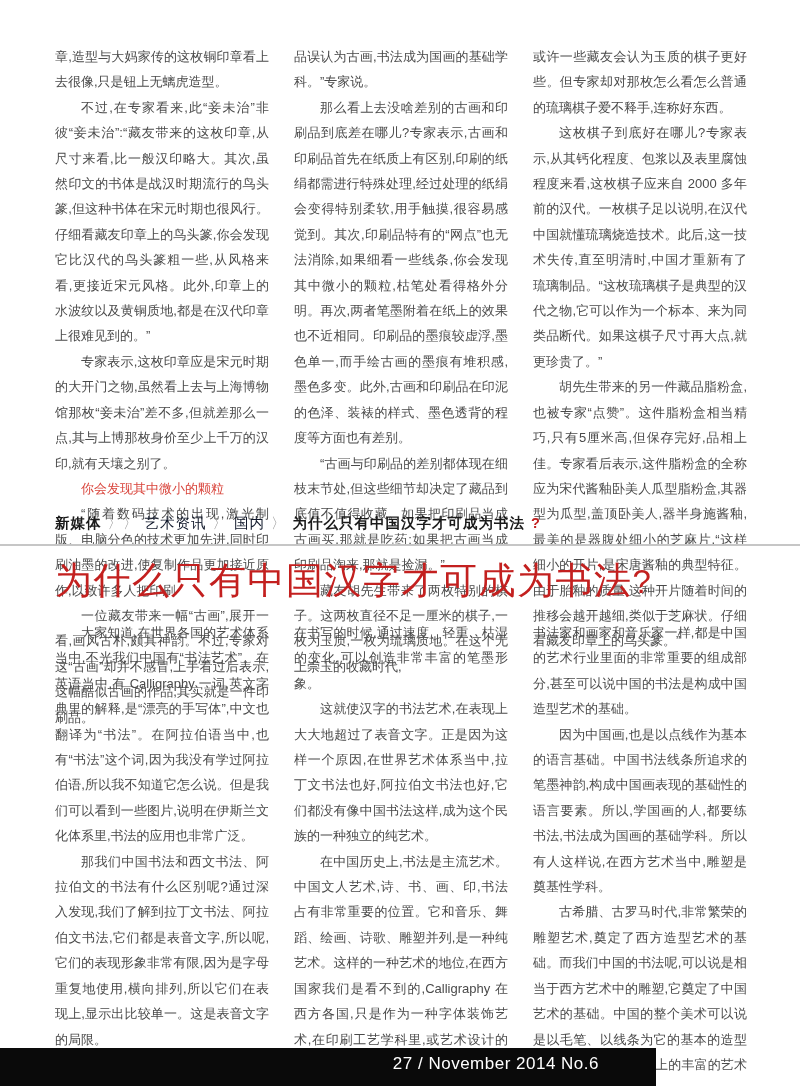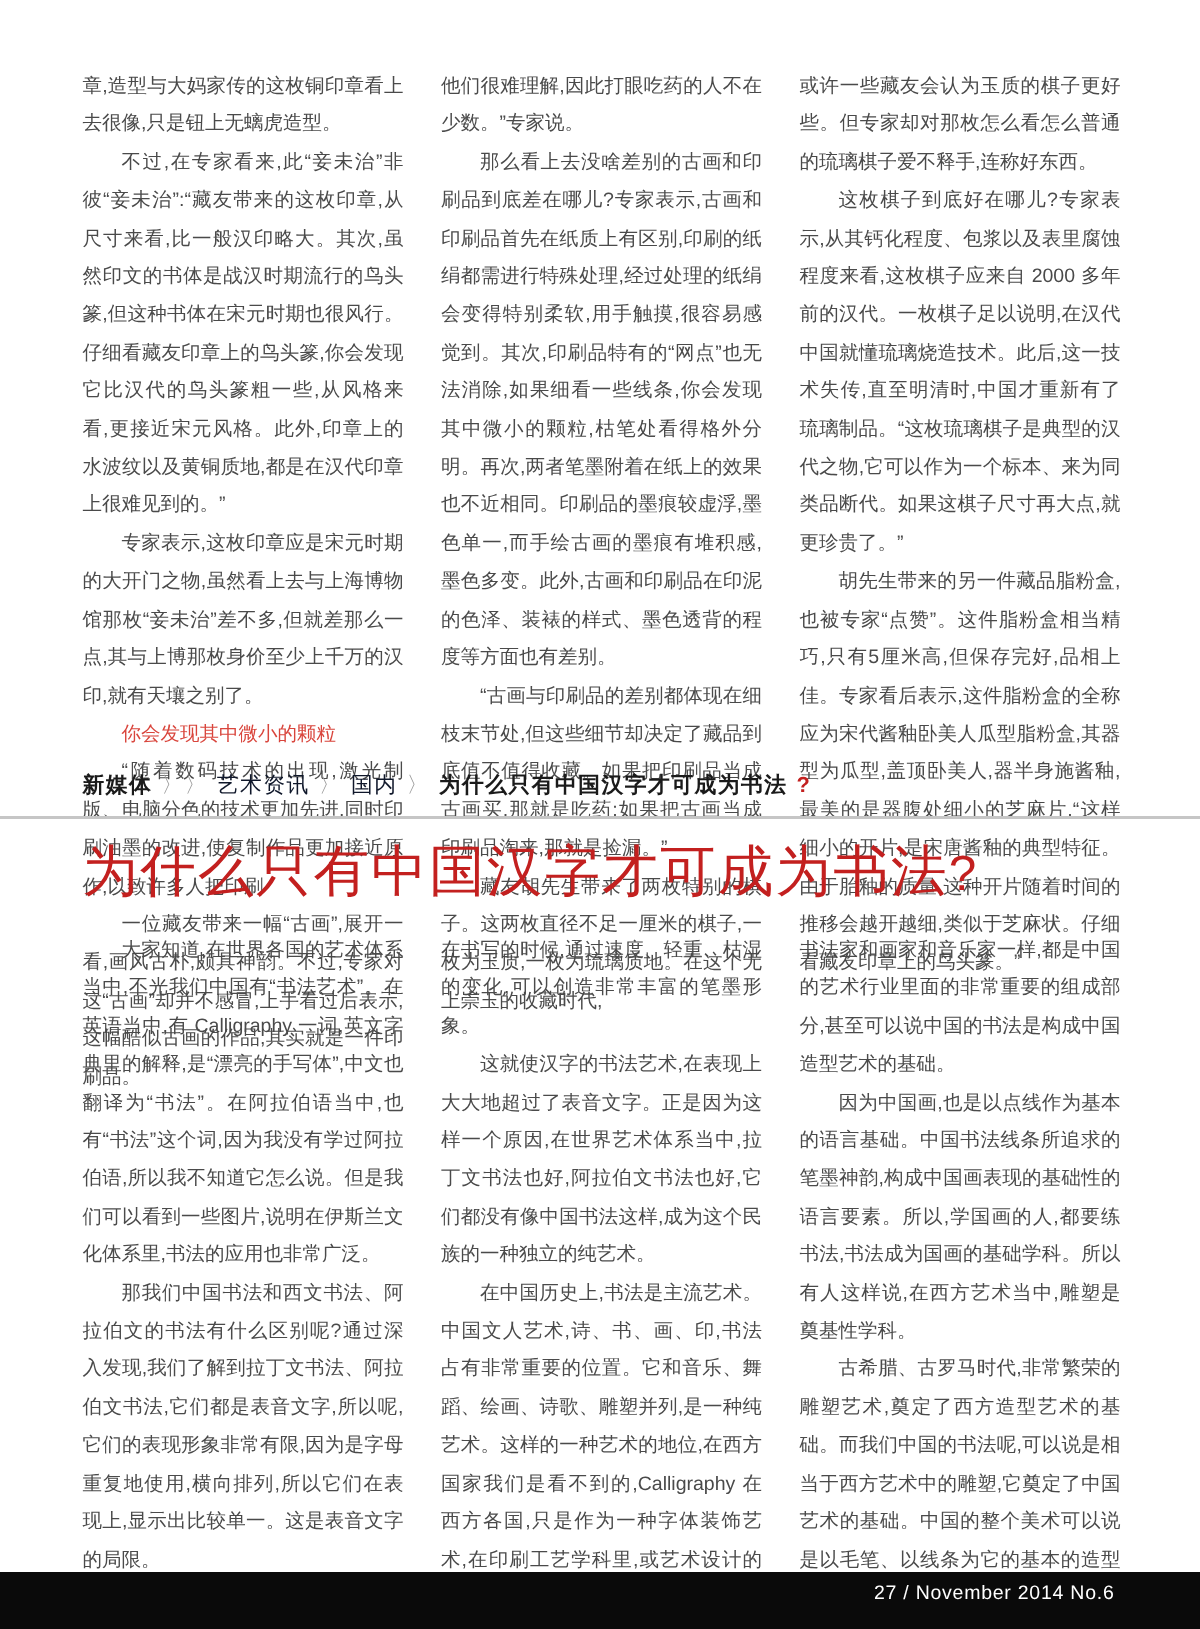--- a/index.html
+++ b/index.html
@@ -61,45 +61,45 @@
     font-weight: normal;
     color: #c3201f;
     letter-spacing: 1.5px;
     white-space: nowrap;
   }
   .headline .qmark { font-size: 33px; }
 
   .footer-bar {
     position: absolute;
     left: 0; bottom: 0;
-    width: 800px; height: 38px;
+    width: 656px; height: 38px;
     background: #0a0a0a;
     color: #ffffff;
-    font-size: 13px;
+    font-size: 17px;
     text-align: right;
     padding: 6px 57px 0 0;
     letter-spacing: 0.5px;
   }
 </style>
 </head>
 <body>
 
 <div class="page">
 
   <div class="columns top-columns">
     <div class="col">
         <p class="first">章,造型与大妈家传的这枚铜印章看上去很像,只是钮上无螭虎造型。</p>
         <p class="indent">不过,在专家看来,此“妾未治”非彼“妾未治”:“藏友带来的这枚印章,从尺寸来看,比一般汉印略大。其次,虽然印文的书体是战汉时期流行的鸟头篆,但这种书体在宋元时期也很风行。仔细看藏友印章上的鸟头篆,你会发现它比汉代的鸟头篆粗一些,从风格来看,更接近宋元风格。此外,印章上的水波纹以及黄铜质地,都是在汉代印章上很难见到的。”</p>
         <p class="indent">专家表示,这枚印章应是宋元时期的大开门之物,虽然看上去与上海博物馆那枚“妾未治”差不多,但就差那么一点,其与上博那枚身价至少上千万的汉印,就有天壤之别了。</p>
         <p class="subhead">你会发现其中微小的颗粒</p>
         <p class="indent">“随着数码技术的出现,激光制版、电脑分色的技术更加先进,同时印刷油墨的改进,使复制作品更加接近原作,以致许多人把印刷</p>
         <p class="indent">一位藏友带来一幅“古画”,展开一看,画风古朴,颇具神韵。不过,专家对这“古画”却并不感冒,上手看过后表示,这幅酷似古画的作品,其实就是一件印刷品。</p>
       </div>
     <div class="col">
-        <p class="first">他们很难理解,因此打眼吃药的人不在少数。”专家说。</p>
+        <p class="first">品误认为古画,书法成为国画的基础学科。”专家说。</p>
         <p class="indent">那么看上去没啥差别的古画和印刷品到底差在哪儿?专家表示,古画和印刷品首先在纸质上有区别,印刷的纸绢都需进行特殊处理,经过处理的纸绢会变得特别柔软,用手触摸,很容易感觉到。其次,印刷品特有的“网点”也无法消除,如果细看一些线条,你会发现其中微小的颗粒,枯笔处看得格外分明。再次,两者笔墨附着在纸上的效果也不近相同。印刷品的墨痕较虚浮,墨色单一,而手绘古画的墨痕有堆积感,墨色多变。此外,古画和印刷品在印泥的色泽、装裱的样式、墨色透背的程度等方面也有差别。</p>
         <p class="indent">“古画与印刷品的差别都体现在细枝末节处,但这些细节却决定了藏品到底值不值得收藏。如果把印刷品当成古画买,那就是吃药;如果把古画当成印刷品淘来,那就是捡漏。”</p>
         <p class="indent">藏友胡先生带来了两枚特别的棋子。这两枚直径不足一厘米的棋子,一枚为玉质,一枚为琉璃质地。在这个无上崇玉的收藏时代,</p>
       </div>
     <div class="col">
         <p class="first">或许一些藏友会认为玉质的棋子更好些。但专家却对那枚怎么看怎么普通的琉璃棋子爱不释手,连称好东西。</p>
         <p class="indent">这枚棋子到底好在哪儿?专家表示,从其钙化程度、包浆以及表里腐蚀程度来看,这枚棋子应来自 2000 多年前的汉代。一枚棋子足以说明,在汉代中国就懂琉璃烧造技术。此后,这一技术失传,直至明清时,中国才重新有了琉璃制品。“这枚琉璃棋子是典型的汉代之物,它可以作为一个标本、来为同类品断代。如果这棋子尺寸再大点,就更珍贵了。”</p>
         <p class="indent">胡先生带来的另一件藏品脂粉盒,也被专家“点赞”。这件脂粉盒相当精巧,只有5厘米高,但保存完好,品相上佳。专家看后表示,这件脂粉盒的全称应为宋代酱釉卧美人瓜型脂粉盒,其器型为瓜型,盖顶卧美人,器半身施酱釉,最美的是器腹处细小的芝麻片,“这样细小的开片,是宋唐酱釉的典型特征。由于胎釉的质量,这种开片随着时间的推移会越开越细,类似于芝麻状。仔细看藏友印章上的鸟头篆。”</p>
       </div>
   </div>

